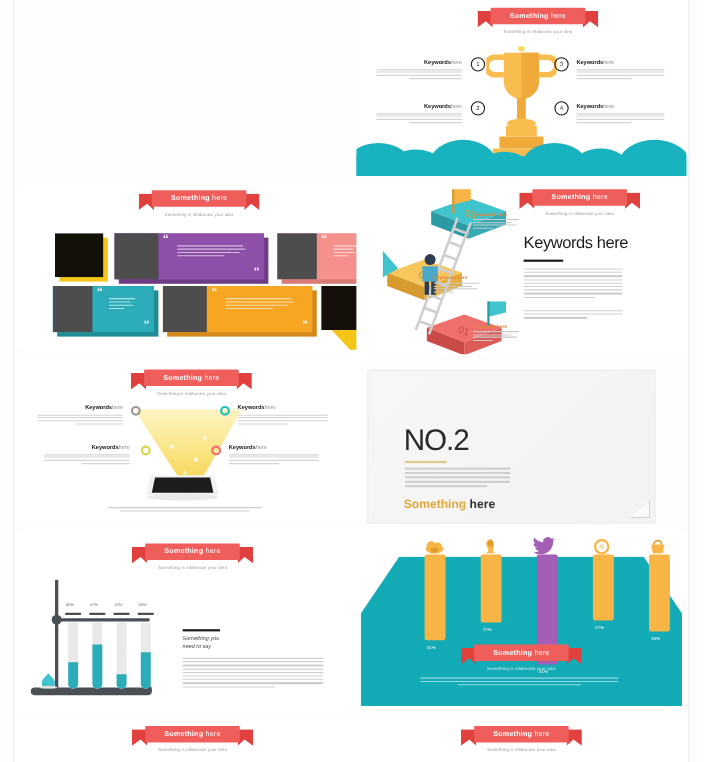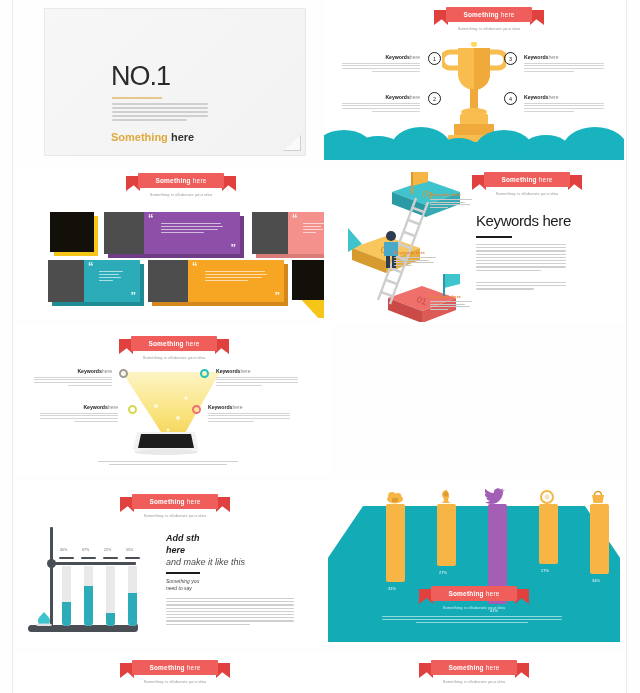--- a/index.html
+++ b/index.html
@@ -129,36 +129,20 @@
   .tiny-para { position:absolute; }
   .tiny-para i { display:block; height:1.1px; background:rgba(255,255,255,.55); margin-bottom:1.8px; border-radius:1px;}
 </style>
 </head>
 <body>
 
 <div class="page">
   <div class="edge-left"></div>
   <div class="edge-right"></div>
 
-  <div class="slide paper" style="left:44px;top:8px;width:262px;height:148px;">
-    <div class="big-num" style="left:66px;top:52px;">NO.1</div>
-    <div class="rule" style="left:67px;top:88px;width:50px;"></div>
-    <div class="lines" style="left:67px;top:94px;width:96px;">
-      <i style="width:100%"></i>
-        <i style="width:100%"></i>
-        <i style="width:100%"></i>
-        <i style="width:100%"></i>
-        <i style="width:78%"></i>
-    </div>
-    <div class="sth" style="left:66px;top:122px;">
-      <span class="a">Something</span>
-      <span class="b">here</span>
-    </div>
-    <div class="dogear"></div>
-  </div>
 
   <div class="slide" style="left:324px;top:0px;width:300px;height:160px;">
 
     <div class="ribbon" style="position:absolute;left:110px;top:7px;width:110px;">
       <div class="ribbon-tail l"></div>
       <div class="ribbon-tail r"></div>
       <div class="ribbon-body">
         <span class="ribbon-label">
           <b>Something</b>
           <span>here</span>
@@ -581,25 +565,20 @@
     </div>
     <div class="pct" style="left:88px;top:66px;">22%</div>
     <div class="clamp" style="left:87px;top:75px;width:15px;height:2px;"></div>
 
     <div class="tube" style="left:112px;top:84px;width:9px;height:60px;">
       <div class="tube-fill" style="height:55%;"></div>
     </div>
     <div class="pct" style="left:110px;top:66px;">55%</div>
     <div class="clamp" style="left:109px;top:75px;width:15px;height:2px;"></div>
 
-    <div class="headline" style="left:150px;top:50px;width:140px;">
-      <div><span class="b">Add sth</span></div>
-      <div><span class="b">here</span></div>
-      <div><span class="l">and make it like this</span></div>
-    </div>
     <div class="kw-bar" style="left:150px;top:90px;width:34px;height:2px;"></div>
     <div class="sub2" style="left:150px;top:96px;width:80px;white-space:pre-line;">Something you
 need to say</div>
     <div class="para" style="position:absolute;left:150px;top:116px;width:128px;">
       <i style="width:100%"></i>
         <i style="width:100%"></i>
         <i style="width:100%"></i>
         <i style="width:100%"></i>
         <i style="width:100%"></i>
       <i style="width:100%"></i>

